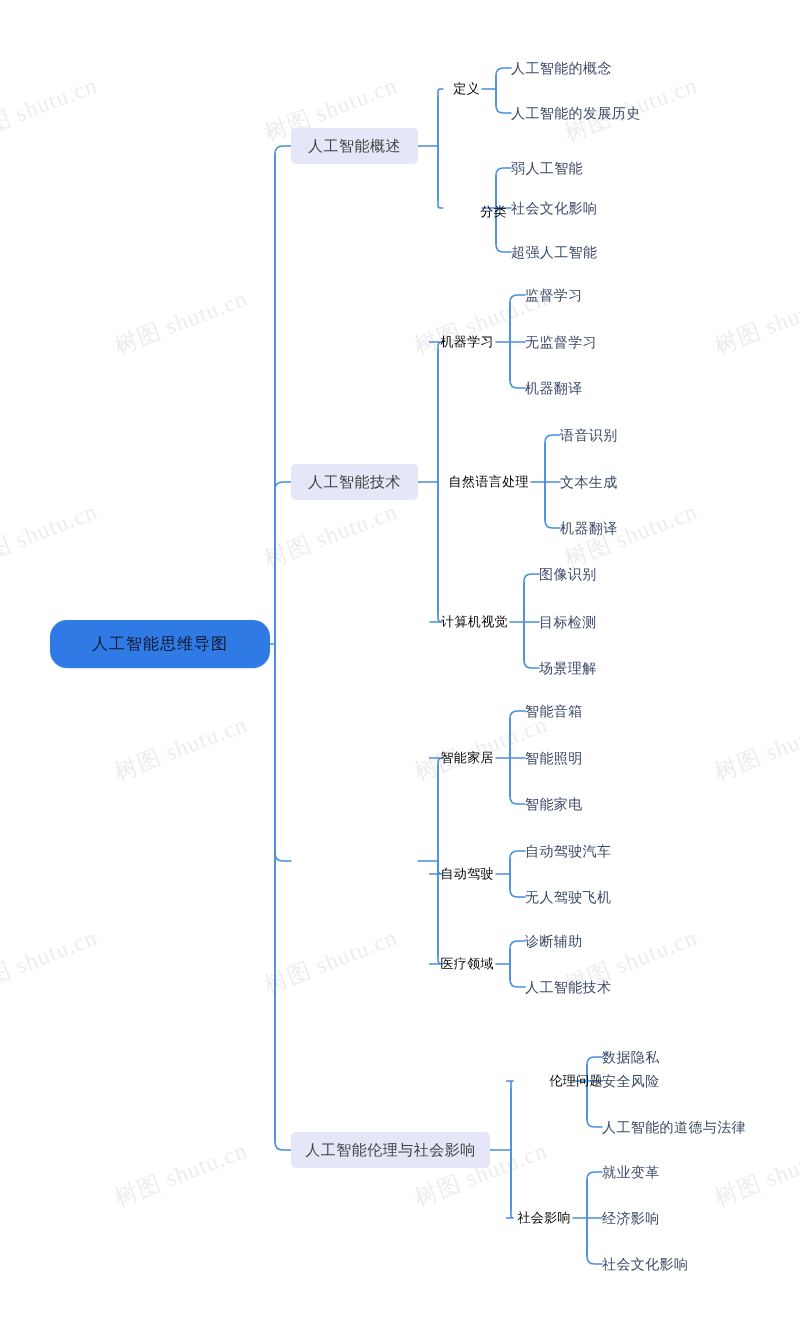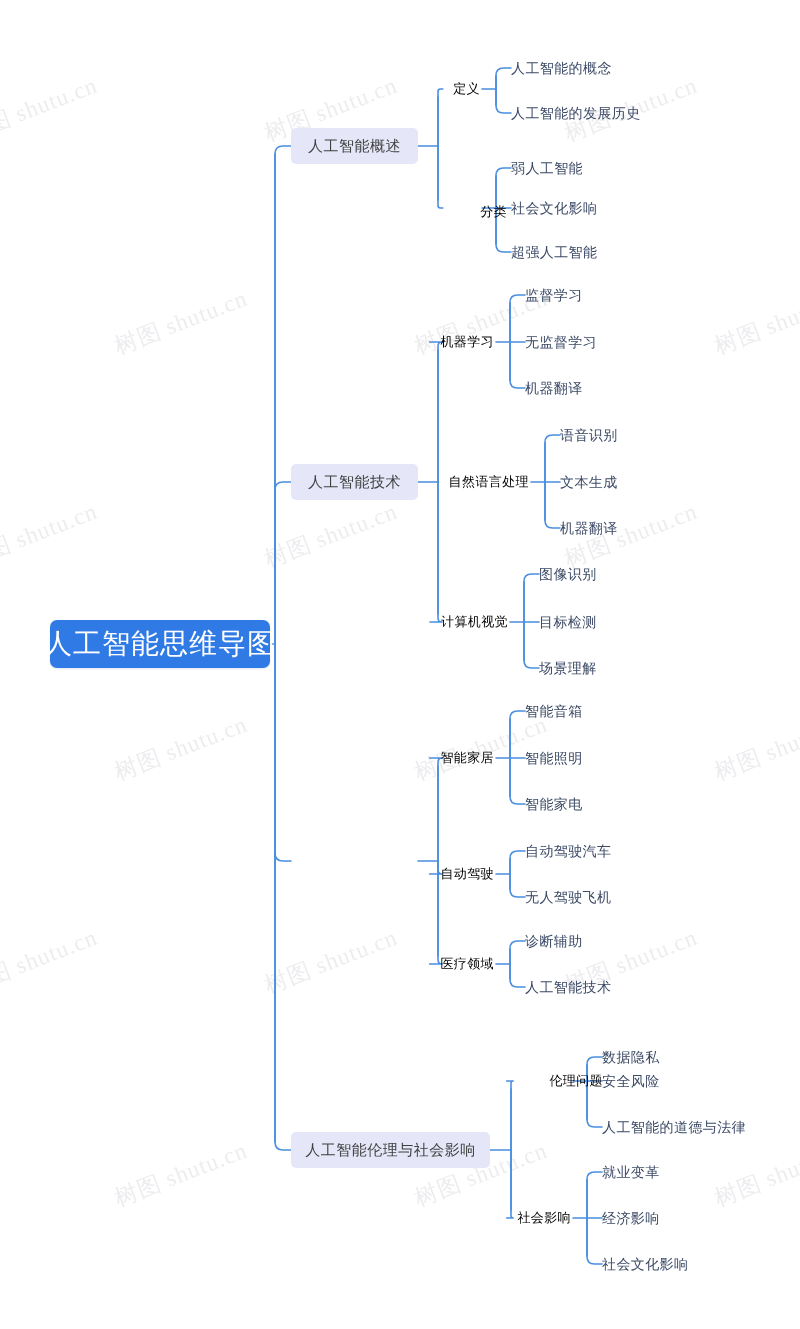--- a/index.html
+++ b/index.html
@@ -53,23 +53,23 @@
     width: 800px; height: 1329px;
     z-index: 3;
   }
   .node {
     position: absolute;
     white-space: nowrap;
     box-sizing: border-box;
   }
   .node-root {
     background: #2f7ae4;
-    color: #ffffff;
-    font-size: 28px;
-    border-radius: 7px;
+    color: #0f172a;
+    font-size: 16px;
+    border-radius: 17px;
     padding: 12px 22px;
     letter-spacing: 1px;
     line-height: 24px;
     box-shadow: 0 1px 2px rgba(40,90,170,0.15);
   }
   .node-l2 {
     background: #e5e7f8;
     color: #404040;
     font-size: 15px;
     border-radius: 5px;

